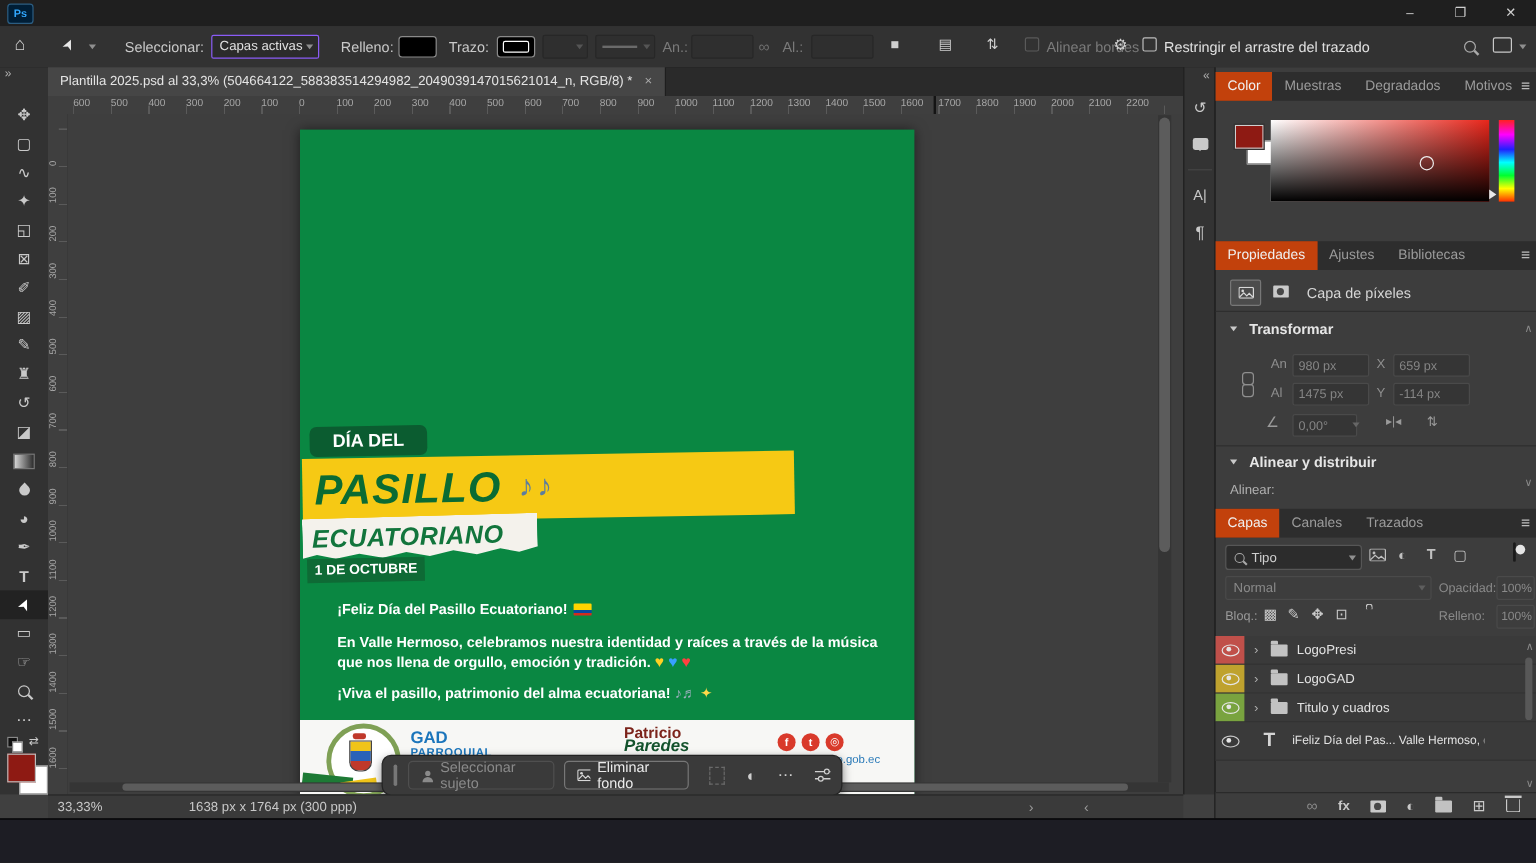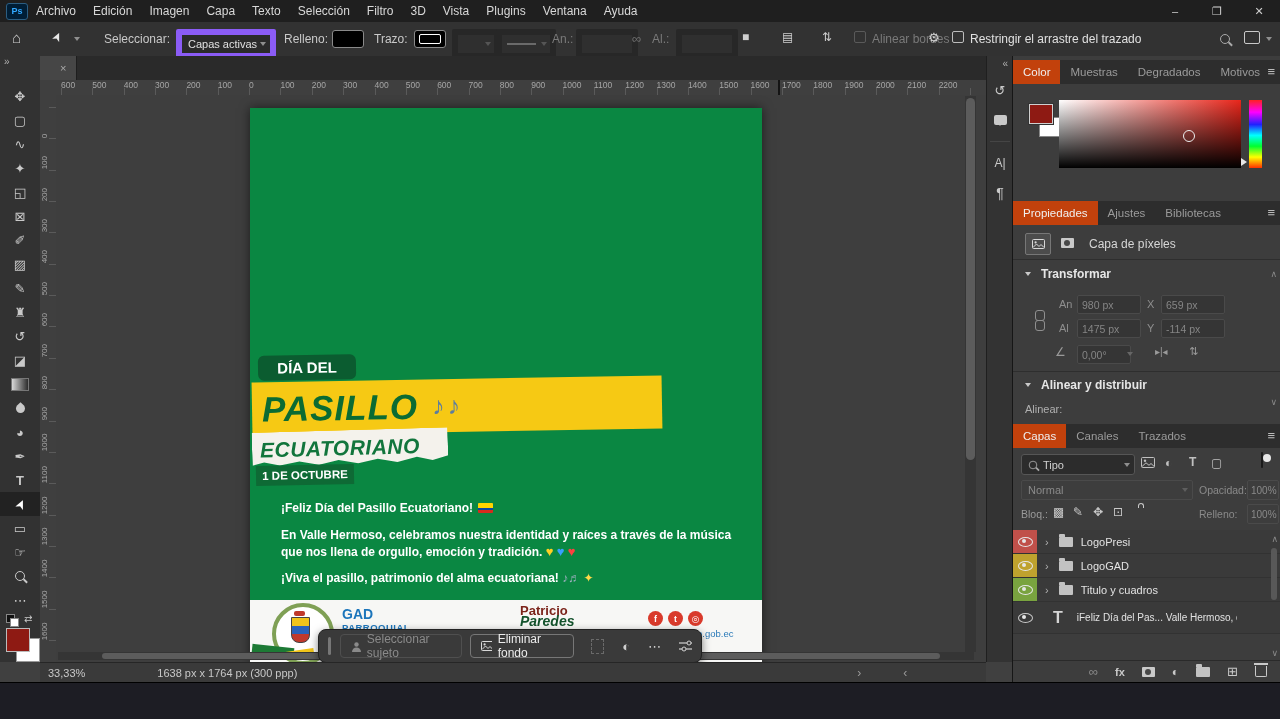--- a/index.html
+++ b/index.html
@@ -12,21 +12,21 @@
   #titlebar{left:0;top:0;width:1280px;height:22px;background:#1f1f1f;display:flex;align-items:center}
   .psbadge{width:20px;height:15px;margin:0 8px 0 6px;background:#001e36;border:1px solid #2c5e82;border-radius:3px;
            color:#31a8ff;font-size:9px;font-weight:bold;display:flex;align-items:center;justify-content:center}
   .menu span{margin-right:17px;font-size:12px;color:#d8d8d8;cursor:default}
   .winctl{position:absolute;right:0;top:0;height:22px;display:flex}
   .winctl span{width:42px;text-align:center;line-height:22px;color:#cfcfcf;font-size:11px}
   
   #optionsbar{left:0;top:22px;width:1280px;height:34px;background:#323232;border-bottom:1px solid #161616}
   .optlabel{font-size:12px;color:#c9c9c9}
   .optlabel.dis{color:#7a7a7a}
-  .optfield{background:#2b2b2b;border:6px solid #8b5cf6;border-radius:2px;height:18px}
+  .optfield{background:#2b2b2b;border:1px solid #8b5cf6;border-radius:2px;height:18px}
   .optfield.dis{background:#2f2f2f;border-color:#272727}
   .swatch{width:30px;height:16px;border:1px solid #8a8a8a;border-radius:3px;background:#000}
   .swatch .inner{margin:3px 4px;height:8px;border:1.5px solid #fff;border-radius:2px}
   
   #toolbar{left:0;top:56px;width:40px;height:606px;background:#323232;border-right:1px solid #232323}
   .tool{width:40px;height:24px;display:flex;align-items:center;justify-content:center;color:#c9c9c9;font-size:13px}
   .tool.sel{background:#222;color:#fff}
   .gradicon{width:16px;height:11px;background:linear-gradient(90deg,#d8d8d8,#2c2c2c);border:1px solid #777}
   .dropicon{width:9px;height:9px;background:#c9c9c9;border-radius:0 50% 50% 50%;transform:rotate(45deg)}
   .mag{width:8px;height:8px;border:1.5px solid #c9c9c9;border-radius:50%;position:relative;display:inline-block}
@@ -135,34 +135,20 @@
   .spk:before{content:'';position:absolute;left:0;top:2.5px;width:3px;height:4px;background:#dcdcdc}
   .spk:after{content:'';position:absolute;left:2px;top:0;border-top:4.5px solid transparent;border-bottom:4.5px solid transparent;border-right:5px solid #dcdcdc}
 </style>
 </head>
 <body>
 
 <div id="root">
 
   <div id="titlebar" class="abs">
     <span class="psbadge">Ps</span>
-    <span class="menu flex">
-      <span>Archivo</span>
-      <span>Edición</span>
-      <span>Imagen</span>
-      <span>Capa</span>
-      <span>Texto</span>
-      <span>Selección</span>
-      <span>Filtro</span>
-      <span>3D</span>
-      <span>Vista</span>
-      <span>Plugins</span>
-      <span>Ventana</span>
-      <span>Ayuda</span>
-    </span>
     <span class="winctl">
       <span>–</span>
       <span>❐</span>
       <span>✕</span>
     </span>
   </div>
 
   <div id="optionsbar" class="abs">
     <span class="abs" style="left:12px;top:7px;font-size:15px;color:#d0d0d0">⌂</span>
     <span class="abs" style="left:52px;top:8px;font-size:12px;color:#e8e8e8;transform:rotate(-65deg);display:inline-block">➤</span>
@@ -277,20 +263,21 @@
       <span class="abs" style="left:6px;top:2px;width:7px;height:7px;background:#111;border:1px solid #888"></span>
       <span class="abs" style="left:10px;top:6px;width:7px;height:7px;background:#fff;border:1px solid #888"></span>
       <span class="abs" style="left:24px;top:1px;color:#c9c9c9;font-size:10px">⇄</span>
       <span class="abs" style="left:16px;top:26px;width:22px;height:22px;background:#fff;border:1px solid #999"></span>
       <span class="abs" style="left: 6px; top: 16px; width: 22px; height: 22px; border: 1px solid rgb(187, 187, 187); background-color: rgb(142, 26, 19);"></span>
     </div>
   </div>
 
   <div id="tabbar" class="abs">
     <div id="doctab">
+      <span class="t">Plantilla 2025.psd al 33,3% (504664122_588383514294982_2049039147015621014_n, RGB/8) *</span>
       <span class="x">×</span>
     </div>
   </div>
 
   <div id="hruler" class="abs">
     <div class="hlabels">
         <span>600</span>
         <span>500</span>
         <span>400</span>
         <span>300</span>

